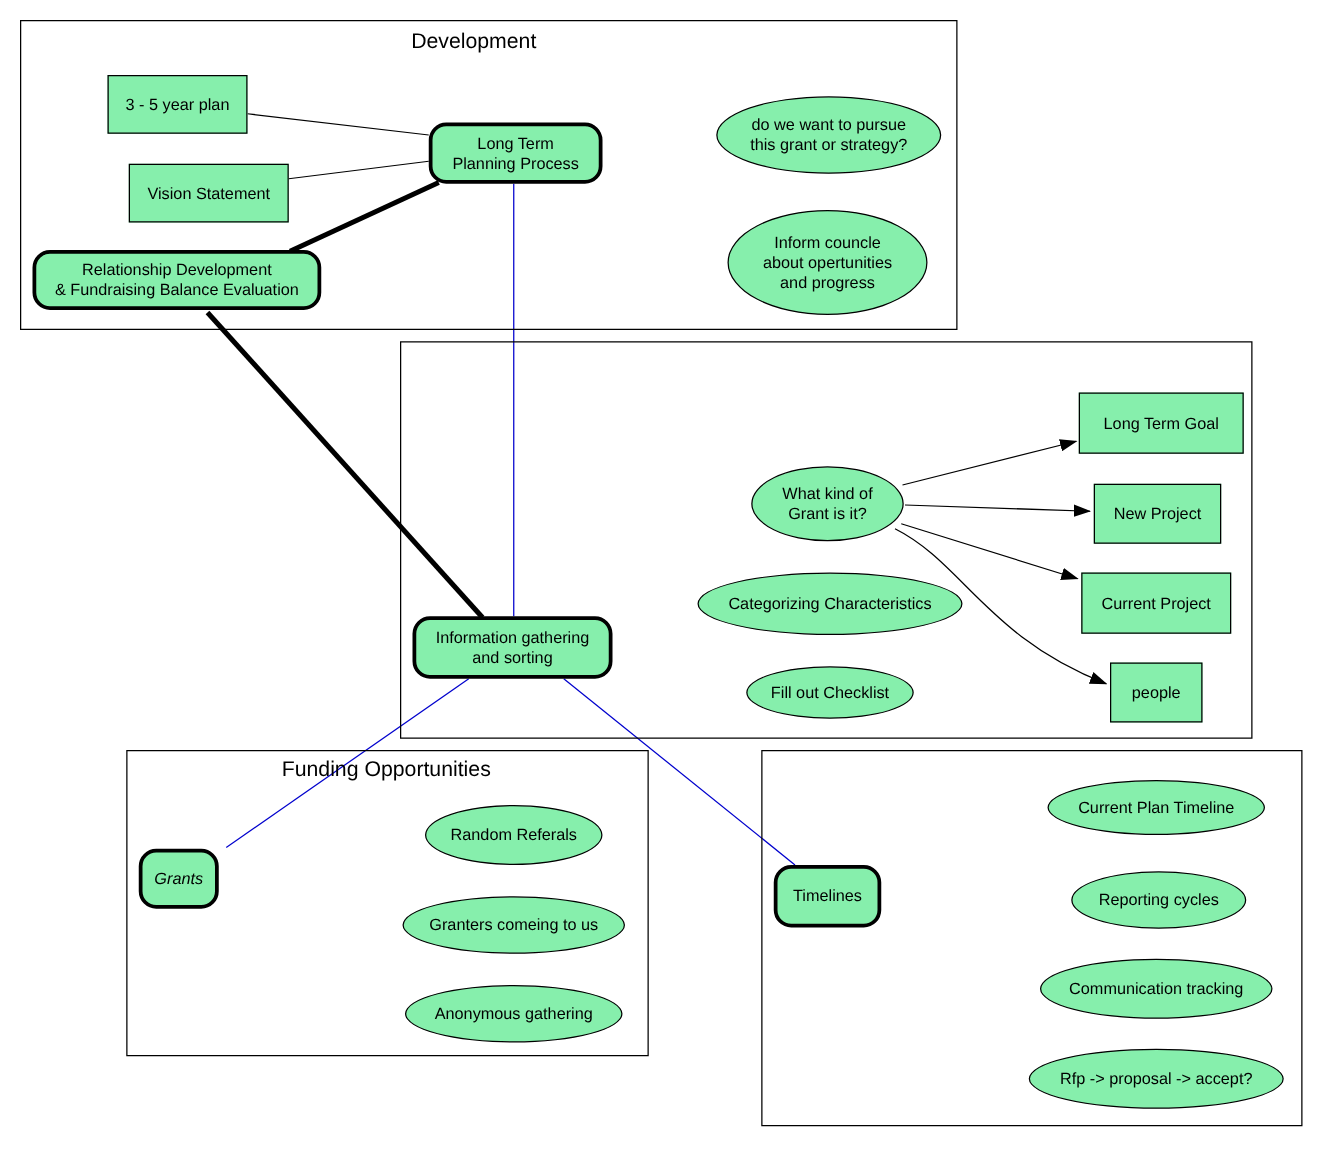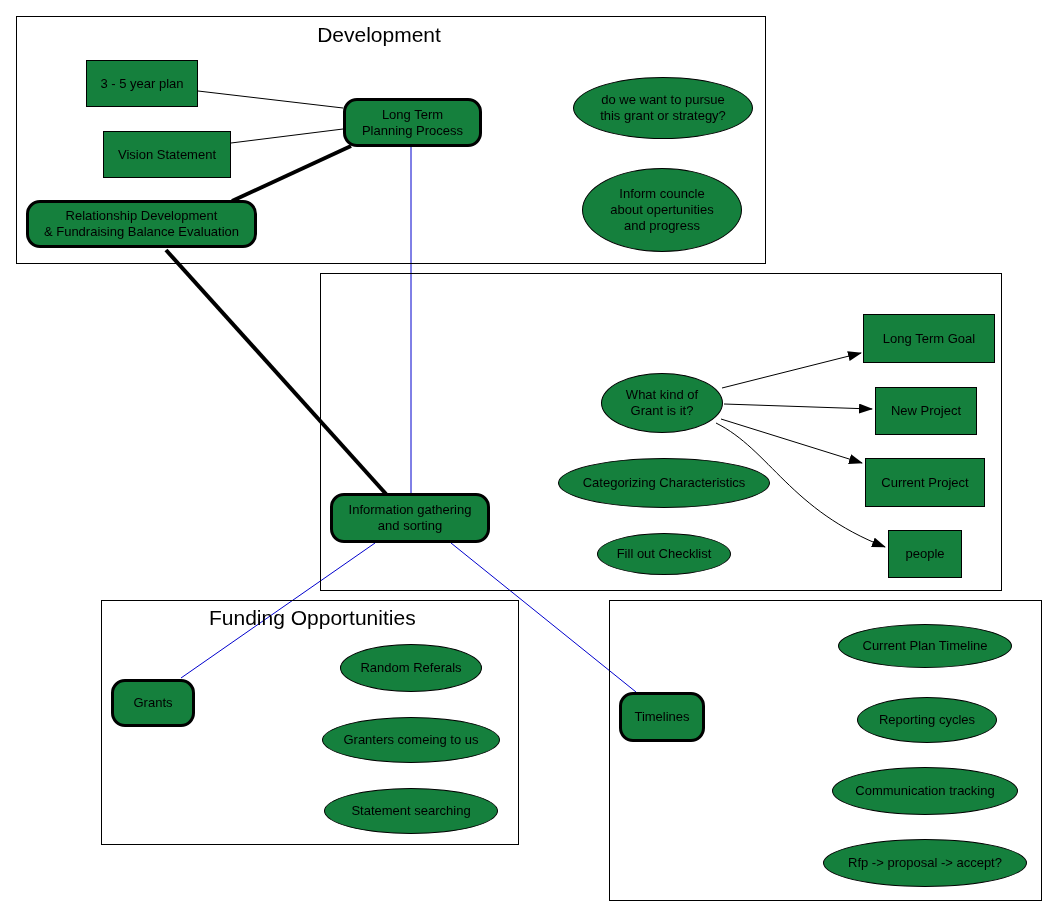--- a/index.html
+++ b/index.html
@@ -17,32 +17,32 @@
     left: 0; top: 0;
     width: 1056px; height: 923px;
   }
   .group-box {
     position: absolute;
     border: 1px solid #000000;
     background: transparent;
   }
   .group-title {
     position: absolute;
-    font-size: 21px;
+    font-size: 17px;
     text-align: center;
     white-space: nowrap;
   }
   .node {
     position: absolute;
     box-sizing: border-box;
     display: flex;
     align-items: center;
     justify-content: center;
     text-align: center;
-    background: #15803d;
+    background: #86efac;
     font-size: 13px;
     line-height: 1.22;
   }
   .node .label { white-space: pre-line; }
   .rect-node   { border: 1px solid #000000; }
   .proc-node   { border: 3px solid #000000; border-radius: 14px; }
   .ellipse-node{ border: 1px solid #000000; border-radius: 50%; }
 
   
   #box-development { left: 16px;  top: 16px;  width: 748px; height: 246px; }
@@ -61,21 +61,21 @@
   #n-pursue     { left: 573px; top: 77px;  width: 180px; height: 62px; }
   #n-inform     { left: 582px; top: 168px; width: 160px; height: 84px; }
   #n-whatkind   { left: 601px; top: 373px; width: 122px; height: 60px; }
   #n-categorize { left: 558px; top: 458px; width: 212px; height: 50px; }
   #n-fillout    { left: 597px; top: 533px; width: 134px; height: 42px; }
   #n-infogather { left: 330px; top: 493px; width: 160px; height: 50px; }
   #n-ltg        { left: 863px; top: 314px; width: 132px; height: 49px; }
   #n-newproj    { left: 875px; top: 387px; width: 102px; height: 48px; }
   #n-curproj    { left: 865px; top: 458px; width: 120px; height: 49px; }
   #n-people     { left: 888px; top: 530px; width: 74px;  height: 48px; }
-  #n-grants     { left: 111px; top: 679px; width: 84px;  height: 48px; }
+  #n-grants     { left: 111px; top: 679px; width: 64px;  height: 48px; font-style: italic; }
   #n-randomref  { left: 340px; top: 644px; width: 142px; height: 48px; }
   #n-granters   { left: 322px; top: 717px; width: 178px; height: 46px; }
   #n-anon       { left: 324px; top: 788px; width: 174px; height: 46px; }
   #n-timelines  { left: 619px; top: 692px; width: 86px;  height: 50px; }
   #n-curplan    { left: 838px; top: 624px; width: 174px; height: 44px; }
   #n-reporting  { left: 857px; top: 697px; width: 140px; height: 46px; }
   #n-commtrack  { left: 832px; top: 767px; width: 186px; height: 48px; }
   #n-rfp        { left: 823px; top: 839px; width: 204px; height: 48px; }
 </style>
 </head>
@@ -168,21 +168,21 @@
   <div class="node proc-node" id="n-grants">
     <span class="label">Grants</span>
   </div>
   <div class="node ellipse-node" id="n-randomref">
     <span class="label">Random Referals</span>
   </div>
   <div class="node ellipse-node" id="n-granters">
     <span class="label">Granters comeing to us</span>
   </div>
   <div class="node ellipse-node" id="n-anon">
-    <span class="label">Statement searching</span>
+    <span class="label">Anonymous gathering</span>
   </div>
 
   <div class="node proc-node" id="n-timelines">
     <span class="label">Timelines</span>
   </div>
   <div class="node ellipse-node" id="n-curplan">
     <span class="label">Current Plan Timeline</span>
   </div>
   <div class="node ellipse-node" id="n-reporting">
     <span class="label">Reporting cycles</span>

